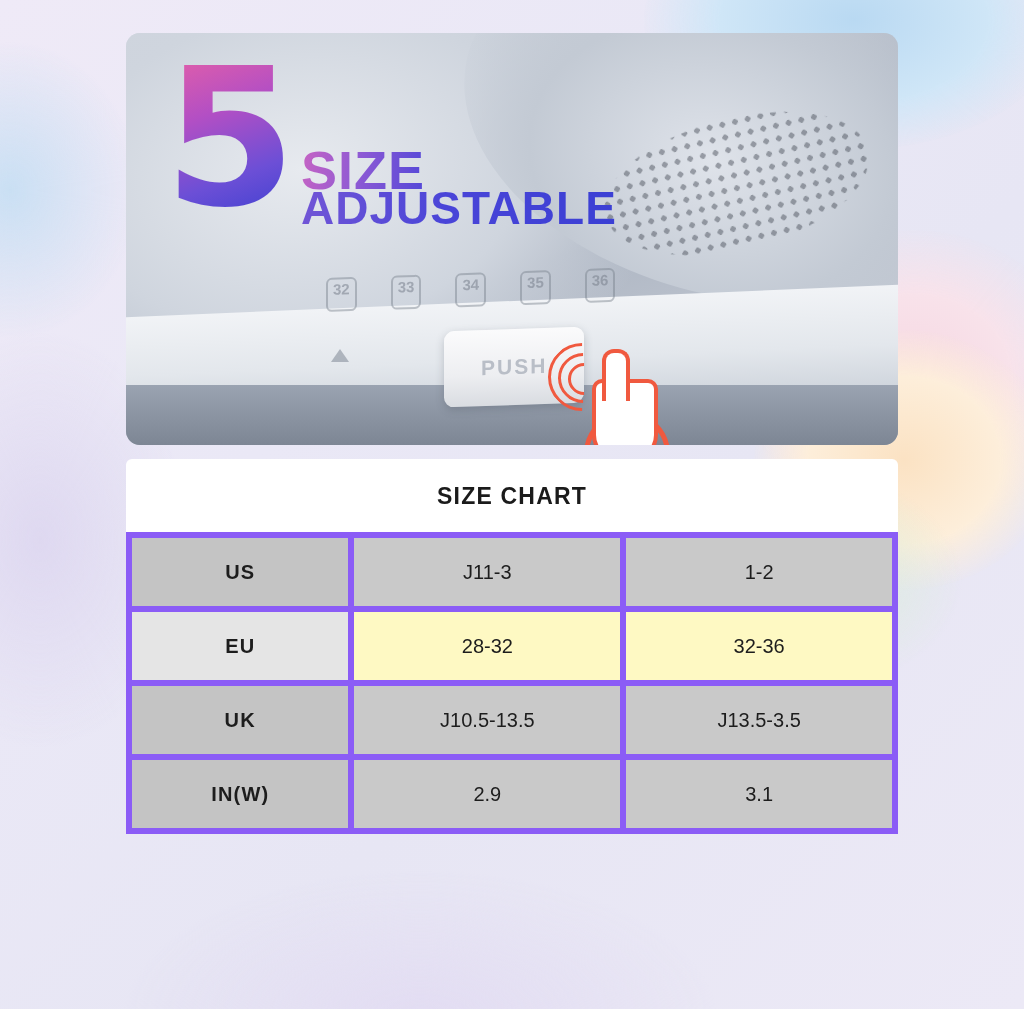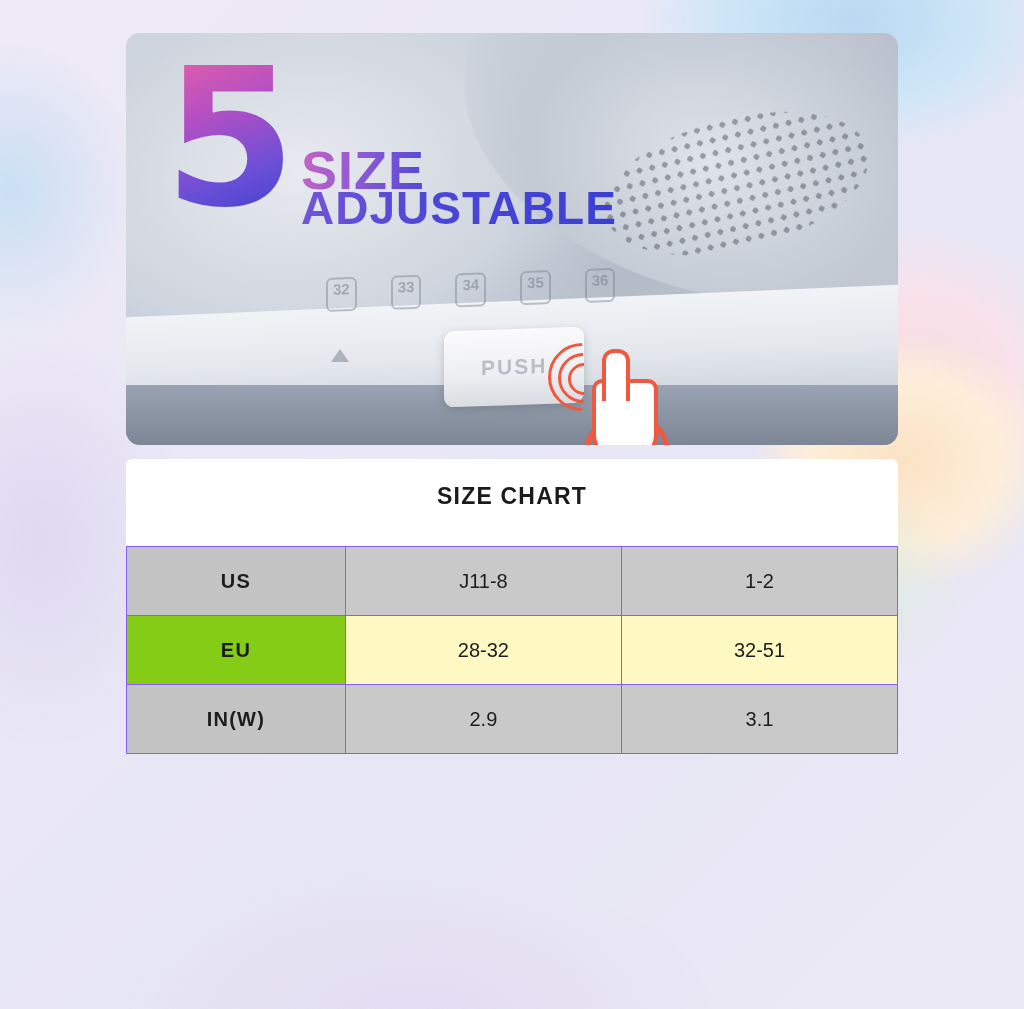--- a/index.html
+++ b/index.html
@@ -255,44 +255,44 @@
     background: #ffffff;
     border-radius: 6px 6px 0 0;
     overflow: hidden;
   }
   .chart-title {
     text-align: center;
     font-size: 23px;
     font-weight: 800;
     letter-spacing: 1.2px;
     color: #1b1b1b;
-    padding: 24px 0 36px;
+    padding: 24px 0 22px;
   }
   table {
     border-collapse: collapse;
     width: 100%;
     table-layout: fixed;
   }
   td {
     height: 66px;
     text-align: center;
     vertical-align: middle;
     font-size: 20px;
     color: #1d1d1d;
-    border: 1px solid #8b5cf6;
+    border: 6px solid #8b5cf6;
   }
   td.label {
     font-weight: 800;
     letter-spacing: 1.2px;
     width: 28%;
   }
   tr.shade-dark td { background: #c9c9c9; }
   tr.shade-light td { background: #fef9c3; }
   tr.shade-dark td.label { background: #c4c4c4; }
-  tr.shade-light td.label { background: #84cc16; }
+  tr.shade-light td.label { background: #e5e5e5; }
 </style>
 </head>
 <body>
 
 <div class="bg">
   <div class="blob blob-blue-top"></div>
   <div class="blob blob-blue-left"></div>
   <div class="blob blob-pink"></div>
   <div class="blob blob-orange"></div>
   <div class="blob blob-green"></div>
@@ -334,27 +334,32 @@
       <div class="hand-finger"></div>
     </div>
   </div>
 
   <div class="chart-card">
     <div class="chart-title">SIZE CHART</div>
     <table>
       <tbody>
         <tr class="shade-dark">
           <td class="label">US</td>
-          <td>J11-8</td>
+          <td>J11-3</td>
           <td>1-2</td>
         </tr>
         <tr class="shade-light">
           <td class="label">EU</td>
           <td>28-32</td>
-          <td>32-51</td>
+          <td>32-36</td>
+        </tr>
+        <tr class="shade-dark">
+          <td class="label">UK</td>
+          <td>J10.5-13.5</td>
+          <td>J13.5-3.5</td>
         </tr>
         <tr class="shade-dark">
           <td class="label">IN(W)</td>
           <td>2.9</td>
           <td>3.1</td>
         </tr>
       </tbody>
     </table>
   </div>
 

